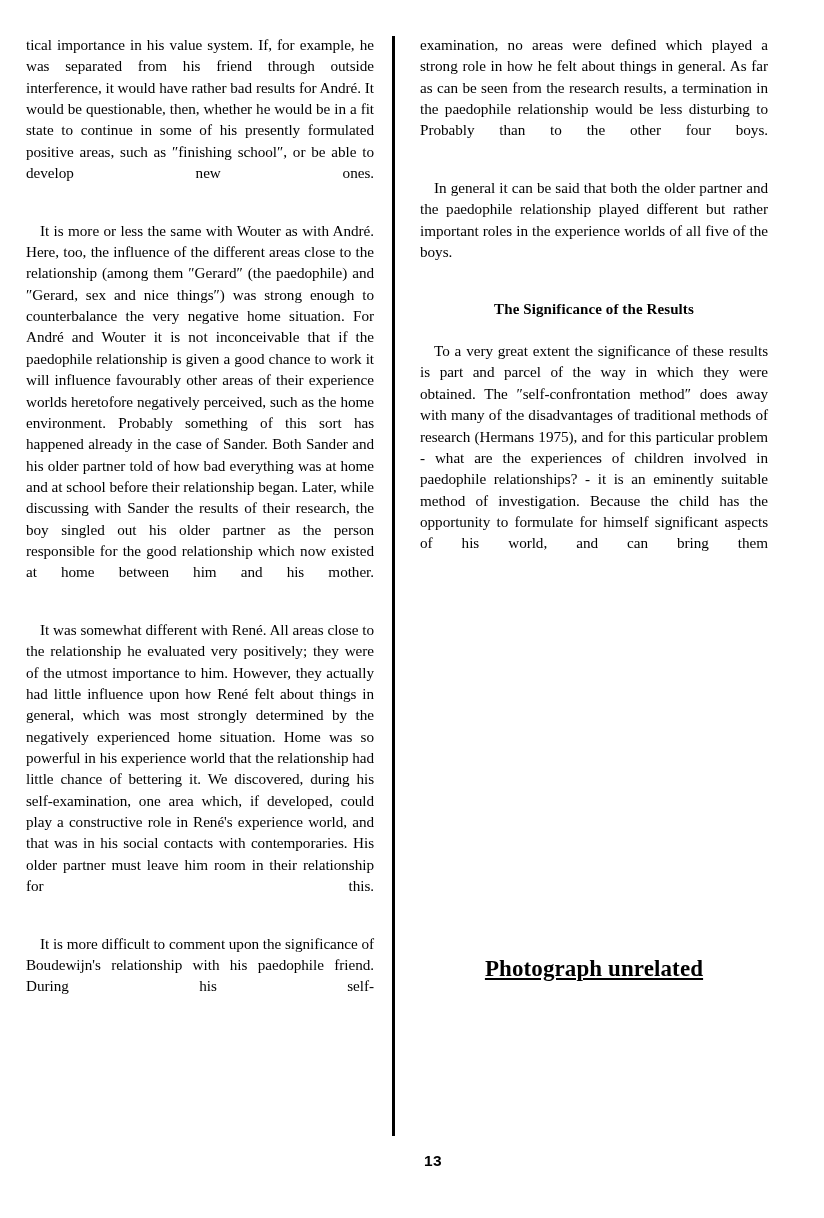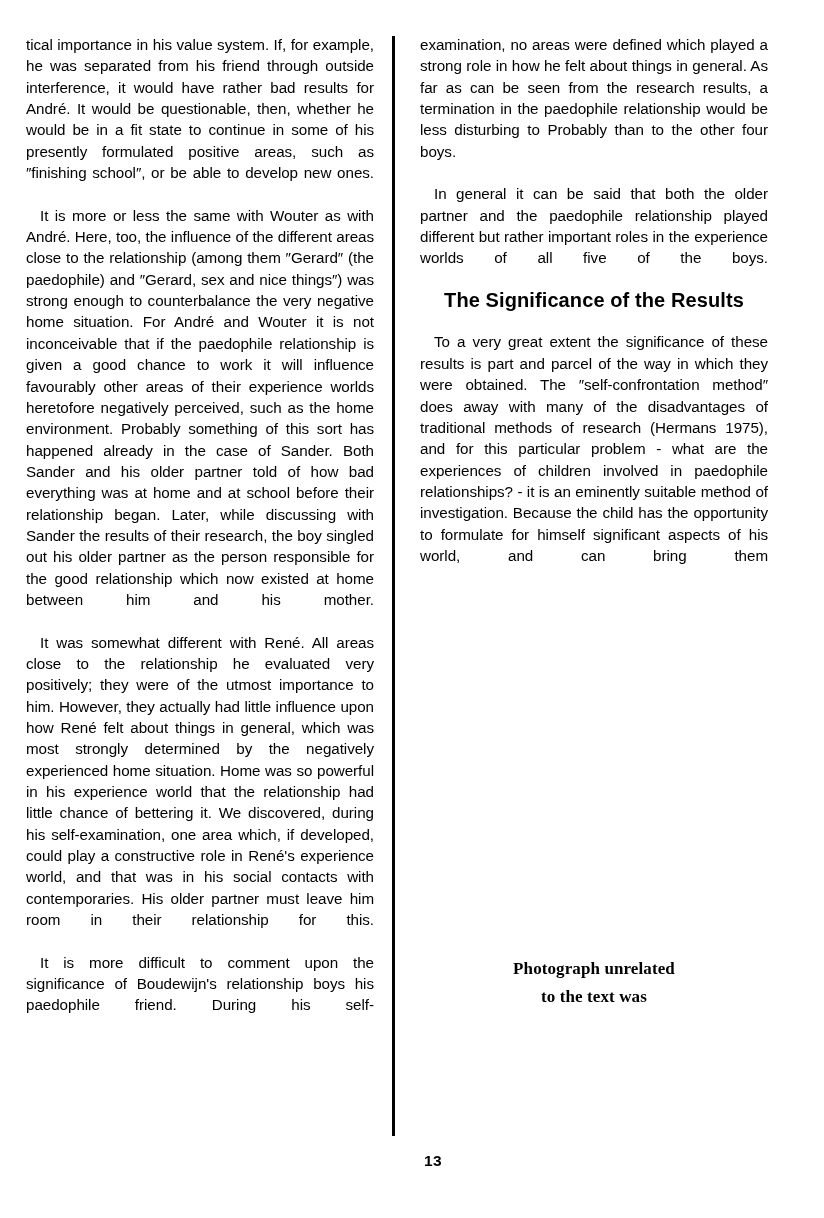--- a/index.html
+++ b/index.html
@@ -27,43 +27,44 @@
   .column {
     position: absolute;
     top: 34px;
     width: 348px;
     font-size: 15.2px;
     line-height: 21.35px;
     text-align: justify;
     text-justify: inter-word;
     font-weight: 500;
     letter-spacing: -0.05px;
+    font-family: Liberation Serif, serif;
     -webkit-font-smoothing: none;
   }
   .col-left  { left: 26px; }
   .col-right { left: 420px; }
 
   .para {
     margin: 0;
     text-indent: 14px;
     text-align: justify;
   }
   .para.no-indent { text-indent: 0; }
-  .para + .para { margin-top: 0; }
+  .para + .para { margin-top: 15px; }
 
   
   .para::after {
     content: "";
     display: inline-block;
     width: 100%;
   }
 
   .section-heading {
     margin: 21.3px 0 20px 0;
-    font-size: 20px;
+    font-size: 15px;
     font-weight: bold;
     text-align: center;
     text-indent: 0;
     letter-spacing: 0.1px;
   }
   .section-heading::after { content: none; }
 
   
   .column-divider {
     position: absolute;
@@ -76,23 +77,24 @@
 
   
   .photo-note {
     position: absolute;
     left: 420px;
     top: 955px;
     width: 348px;
     text-align: center;
     font-family: "Liberation Serif", serif;
     font-weight: bold;
-    font-size: 17px;
+    font-size: 23px;
     line-height: 27.5px;
     letter-spacing: 0.1px;
+    text-decoration: underline;
   }
   .photo-note div { white-space: nowrap; }
 
   
   .folio {
     position: absolute;
     left: 4px;
     top: 1152px;
     width: 816px;
     text-align: center;
@@ -104,32 +106,31 @@
 </style>
 </head>
 <body>
 
 <div class="page">
 
   <div class="column col-left">
     <p class="para no-indent">tical importance in his value system. If, for example, he was separated from his friend through outside interference, it would have rather bad results for André. It would be questionable, then, whether he would be in a fit state to continue in some of his presently formulated positive areas, such as ″finishing school″, or be able to develop new ones.</p>
     <p class="para">It is more or less the same with Wouter as with André. Here, too, the influence of the different areas close to the relationship (among them ″Gerard″ (the paedophile) and ″Gerard, sex and nice things″) was strong enough to counterbalance the very negative home situation. For André and Wouter it is not inconceivable that if the paedophile relationship is given a good chance to work it will influence favourably other areas of their experience worlds heretofore negatively perceived, such as the home environment. Probably something of this sort has happened already in the case of Sander. Both Sander and his older partner told of how bad everything was at home and at school before their relationship began. Later, while discussing with Sander the results of their research, the boy singled out his older partner as the person responsible for the good relationship which now existed at home between him and his mother.</p>
     <p class="para">It was somewhat different with René. All areas close to the relationship he evaluated very positively; they were of the utmost importance to him. However, they actually had little influence upon how René felt about things in general, which was most strongly determined by the negatively experienced home situation. Home was so powerful in his experience world that the relationship had little chance of bettering it. We discovered, during his self-examination, one area which, if developed, could play a constructive role in René's experience world, and that was in his social contacts with contemporaries. His older partner must leave him room in their relationship for this.</p>
-    <p class="para">It is more difficult to comment upon the significance of Boudewijn's relationship boys his paedophile friend. During his self-</p>
+    <p class="para">It is more difficult to comment upon the significance of Boudewijn's relationship with his paedophile friend. During his self-</p>
   </div>
 
   <div class="column-divider"></div>
 
   <div class="column col-right">
     <p class="para no-indent">examination, no areas were defined which played a strong role in how he felt about things in general. As far as can be seen from the research results, a termination in the paedophile relationship would be less disturbing to Probably than to the other four boys.</p>
     <p class="para">In general it can be said that both the older partner and the paedophile relationship played different but rather important roles in the experience worlds of all five of the boys.</p>
     <p class="para section-heading">The Significance of the Results</p>
     <p class="para">To a very great extent the significance of these results is part and parcel of the way in which they were obtained. The ″self-confrontation method″ does away with many of the disadvantages of traditional methods of research (Hermans 1975), and for this particular problem - what are the experiences of children involved in paedophile relationships? - it is an eminently suitable method of investigation. Because the child has the opportunity to formulate for himself significant aspects of his world, and can bring them</p>
   </div>
 
   <div class="photo-note">
     <div>Photograph unrelated</div>
-    <div>to the text was</div>
   </div>
 
   <div class="folio">13</div>
 
 </div>
 
 </body></html>

